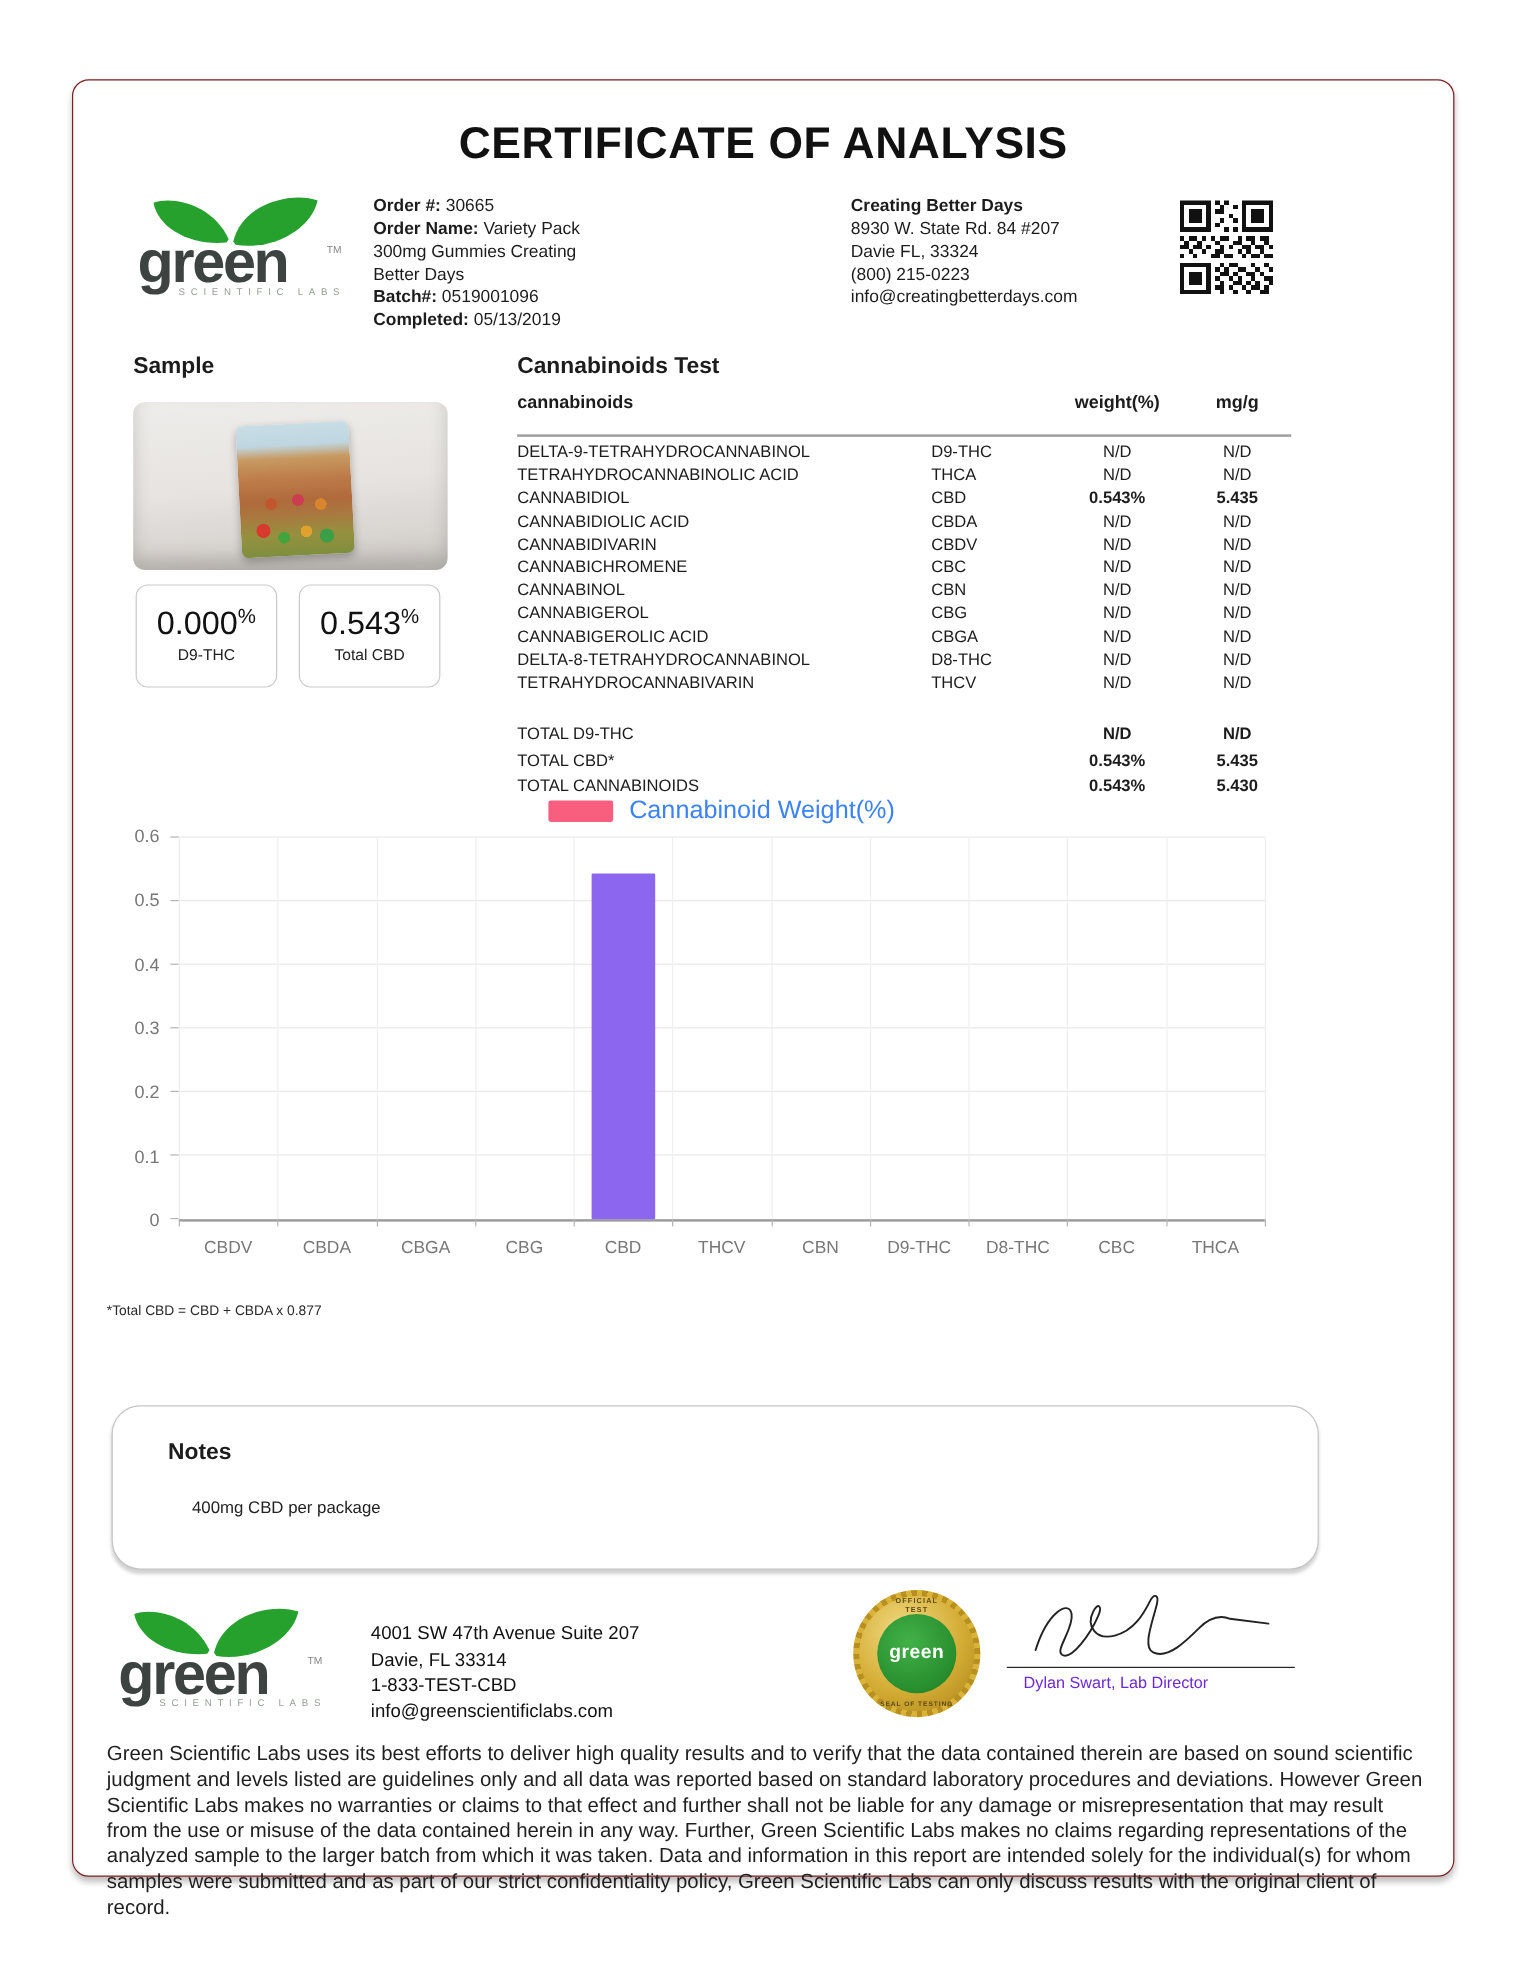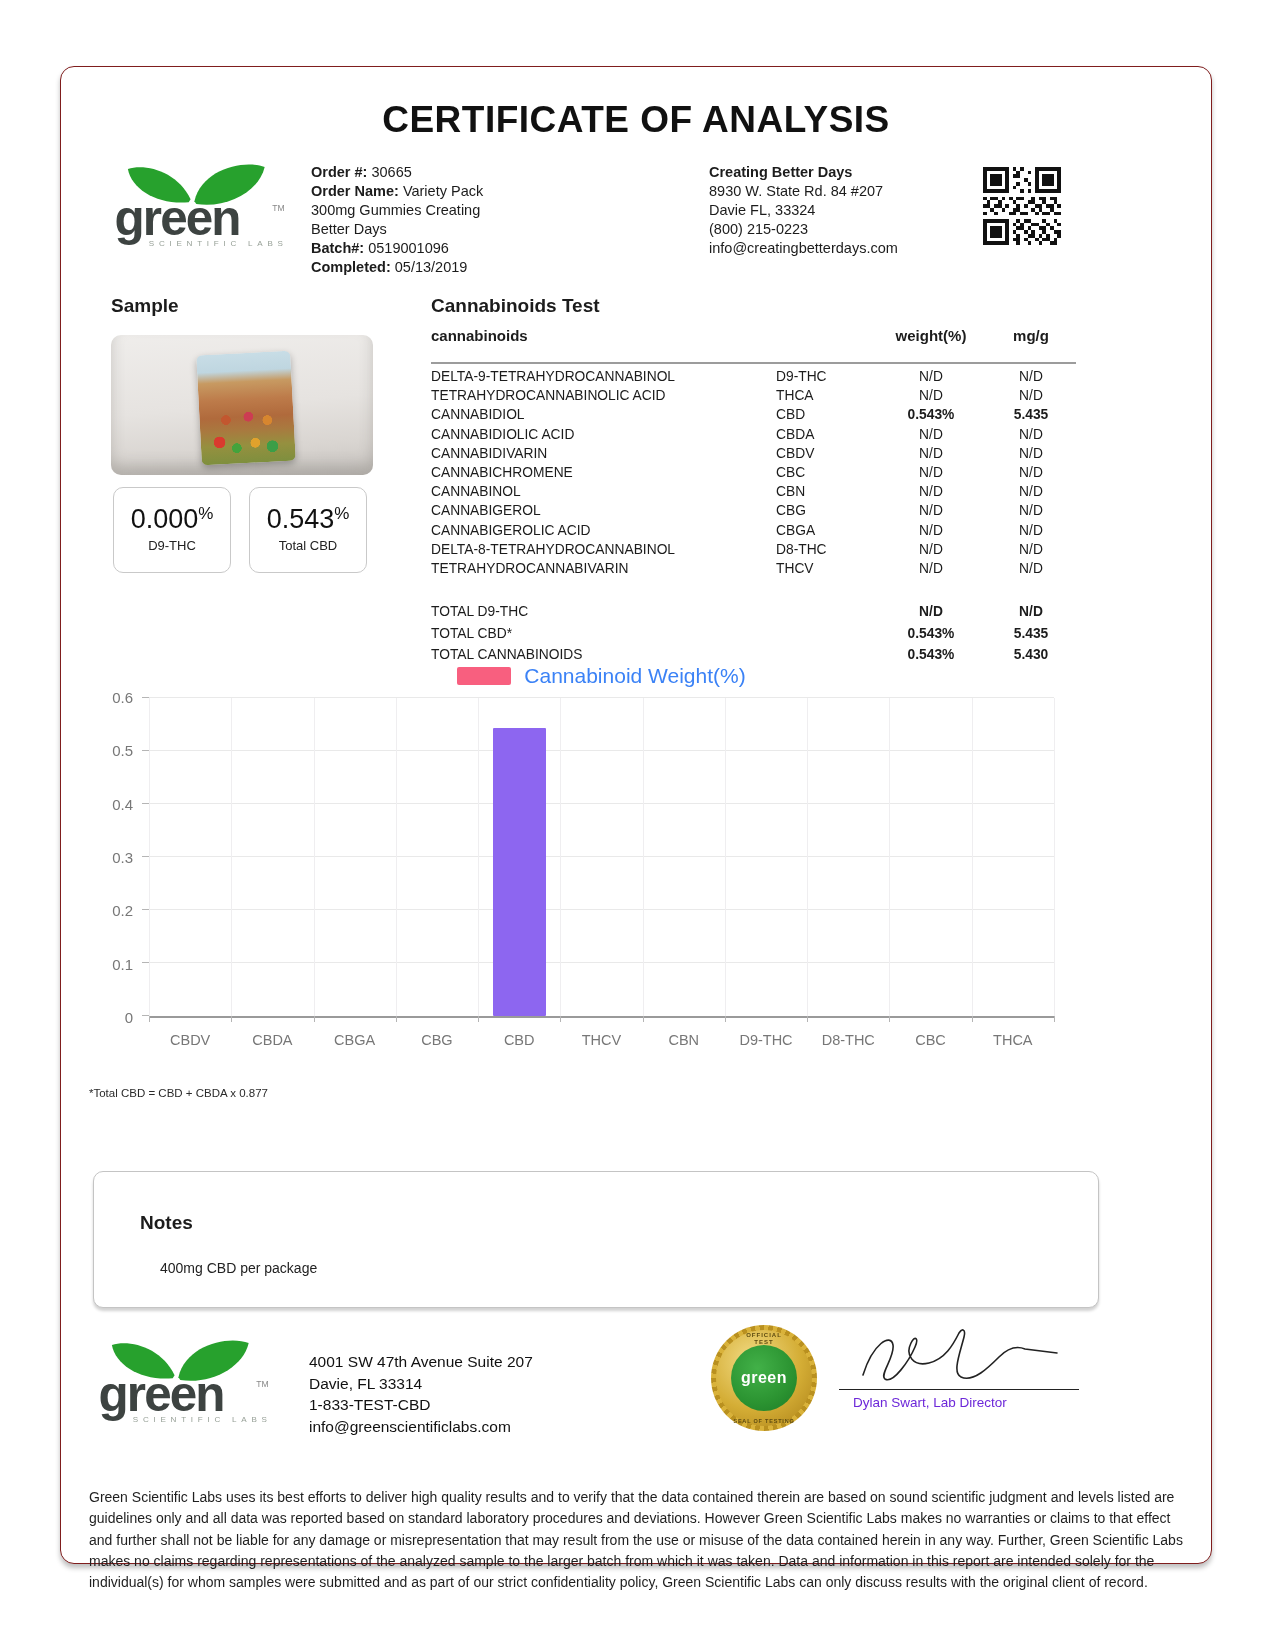--- a/index.html
+++ b/index.html
@@ -70,22 +70,22 @@
   .ytick { position:absolute; left:-7px; width:7px; height:1px; background:#b5b5b5; }
   .xtick { position:absolute; top:100%; width:1px; height:6px; background:#b5b5b5; }
   .bar { position:absolute; bottom:0; border-radius:1px; }
   .xlabels { position:absolute; left:88px; top:965px; width:905px; display:flex; }
   .xlabels div { flex:1; text-align:center; font-size:14.5px; color:#777; }
 
   .footnote { position:absolute; left:28px; top:1020px; font-size:11.5px; color:#2a2a2a; }
 
   
   .notes-box { position:absolute; left:32px; top:1104px; width:1006px; height:137px;
-               border:1.5px solid #c4c4c4; border-radius:10px; box-shadow:0 3px 3px rgba(0,0,0,.18);
-               padding:40px 46px; background:#fff; }
+               border:1.5px solid #c4c4c4; border-radius:24px; box-shadow:0 3px 3px rgba(0,0,0,.18);
+               padding:28px 46px; background:#fff; }
   .notes-h { font-size:19px; font-weight:bold; margin-bottom:26px; }
   .notes-body { font-size:14px; color:#222;margin-left:20px; }
 
   
   .addr { position:absolute; left:248px; top:1284px; font-size:15.5px; line-height:21.5px; color:#111; }
   .seal { position:absolute; left:650px; top:1258px; width:106px; height:106px; }
   .seal-outer { position:absolute; inset:0; border-radius:50%;
                 background:repeating-conic-gradient(#d9b23a 0 5deg,#b9901f 5deg 10deg); }
   .seal-mid { position:absolute; inset:5px; border-radius:50%;
               background:radial-gradient(circle at 38% 32%, #f2dc86, #d4ad35 55%, #ab8118 100%);
@@ -96,22 +96,22 @@
                color:#fff; font-size:16px; font-weight:bold; letter-spacing:.5px; }
   .seal-top { position:absolute; top:7px; left:0; width:100%; text-align:center; font-size:6px;
               letter-spacing:1px; color:#5c4a10; font-weight:bold; line-height:6.5px; }
   .seal-bottom { position:absolute; bottom:7px; left:0; width:100%; text-align:center; font-size:5.5px;
                  letter-spacing:.8px; color:#5c4a10; font-weight:bold; }
   .sig-block { position:absolute; left:778px; top:1258px; width:245px; }
   .sig-svg { display:block; width:220px; height:62px; margin-left:10px; }
   .sig-line { border-top:1.5px solid #222; width:240px; margin-top:2px; }
   .sig-name { font-size:13.5px; color:#6d28d9; margin-top:5px; margin-left:14px; }
 
-  .disclaimer { position:absolute; left:28px; top:1384px; width:1100px; font-size:14px;
-                line-height:21.3px; color:#1f1f1f;margin-top:36px; }
+  .disclaimer { position:absolute; left:28px; top:1384px; width:1100px; font-size:17px;
+                line-height:21.3px; color:#1f1f1f; }
 </style>
 </head>
 <body>
 
 <div class="card">
 
   <div class="title">CERTIFICATE OF ANALYSIS</div>
 
   <svg class="logo-svg logo-header" viewBox="0 0 200 92">
     <path d="M88,40 C74,10 40,2 22,8 C26,30 54,46 86,43 Z" fill="#27a12d"></path>

